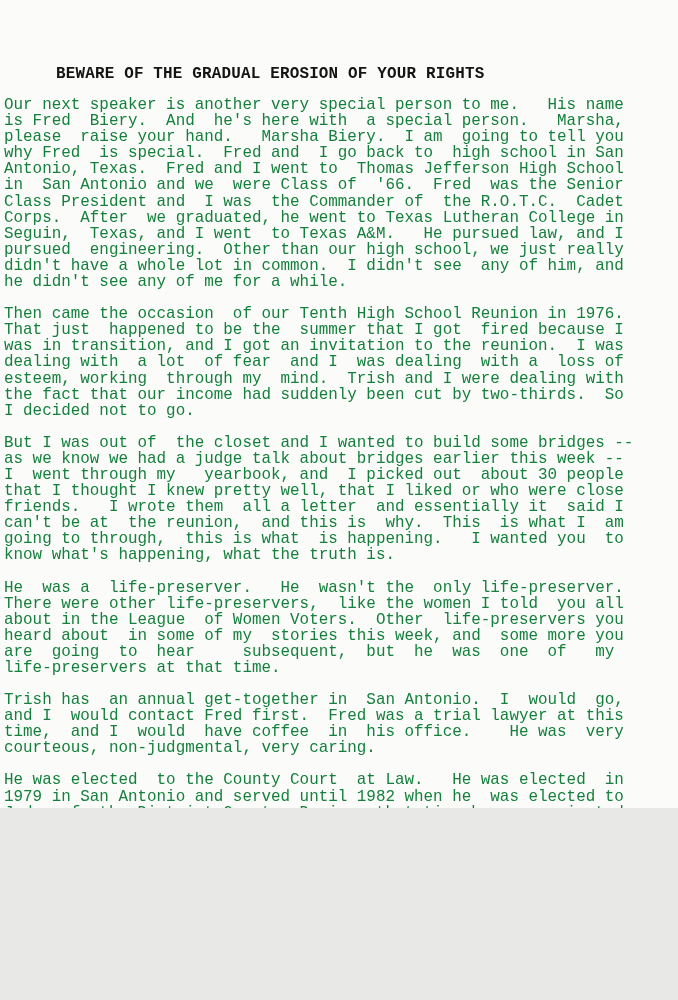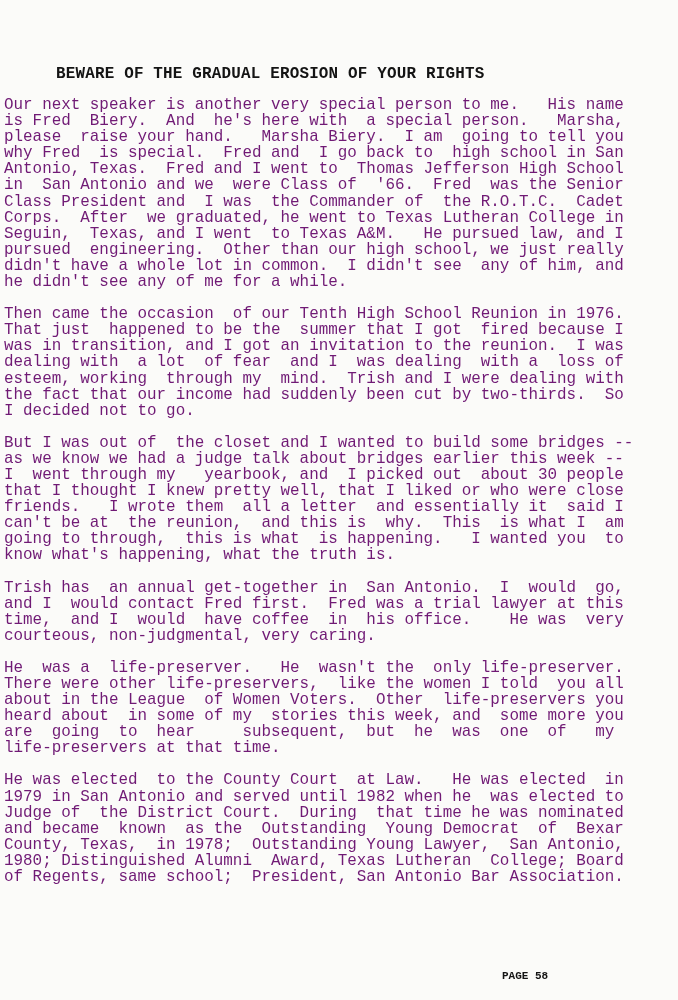--- a/index.html
+++ b/index.html
@@ -4,21 +4,21 @@
 <title>Document Page</title>
 <style>
   html, body {
     margin: 0;
     padding: 0;
     background: #e8e8e6;
   }
   .page {
     position: relative;
     width: 678px;
-    height: 1000px;
+    height: 808px;
     margin: 0 auto;
     background: #fbfbf9;
     font-family: "Liberation Mono", "DejaVu Sans Mono", monospace;
     color: #1c1c1c;
     overflow: hidden;
   }
   .heading {
     position: absolute;
     top: 66px;
     left: 56px;
@@ -34,21 +34,21 @@
     position: absolute;
     top: 97px;
     left: 4px;
     width: 640px;
   }
   .para {
     margin: 0 0 16px 0;
     font-size: 15.9px;
     line-height: 16.1px;
     white-space: pre;
-    color: #701a75;
+    color: #15803d;
   }
   .page-number {
     position: absolute;
     top: 968px;
     left: 502px;
     font-size: 11px;
     line-height: 16px;
     font-weight: bold;
     white-space: pre;
     color: #141414;
@@ -82,30 +82,30 @@
 the fact that our income had suddenly been cut by two-thirds.  So
 I decided not to go.</p>
     <p class="para">But I was out of  the closet and I wanted to build some bridges --
 as we know we had a judge talk about bridges earlier this week --
 I  went through my   yearbook, and  I picked out  about 30 people
 that I thought I knew pretty well, that I liked or who were close
 friends.   I wrote them  all a letter  and essentially it  said I
 can't be at  the reunion,  and this is  why.  This  is what I  am
 going to through,  this is what  is happening.   I wanted you  to
 know what's happening, what the truth is.</p>
-    <p class="para">Trish has  an annual get-together in  San Antonio.  I  would  go,
-and I  would contact Fred first.  Fred was a trial lawyer at this
-time,  and I  would  have coffee  in  his office.    He was  very
-courteous, non-judgmental, very caring.</p>
     <p class="para">He  was a  life-preserver.   He  wasn't the  only life-preserver.
 There were other life-preservers,  like the women I told  you all
 about in the League  of Women Voters.  Other  life-preservers you
 heard about  in some of my  stories this week, and  some more you
 are  going  to  hear     subsequent,  but  he  was  one  of   my
 life-preservers at that time.</p>
+    <p class="para">Trish has  an annual get-together in  San Antonio.  I  would  go,
+and I  would contact Fred first.  Fred was a trial lawyer at this
+time,  and I  would  have coffee  in  his office.    He was  very
+courteous, non-judgmental, very caring.</p>
     <p class="para">He was elected  to the County Court  at Law.   He was elected  in
 1979 in San Antonio and served until 1982 when he  was elected to
 Judge of  the District Court.  During  that time he was nominated
 and became  known  as the  Outstanding  Young Democrat  of  Bexar
 County, Texas,  in 1978;  Outstanding Young Lawyer,  San Antonio,
 1980; Distinguished Alumni  Award, Texas Lutheran  College; Board
 of Regents, same school;  President, San Antonio Bar Association.</p>
   </div>
 
   <div class="page-number">PAGE 58</div>

